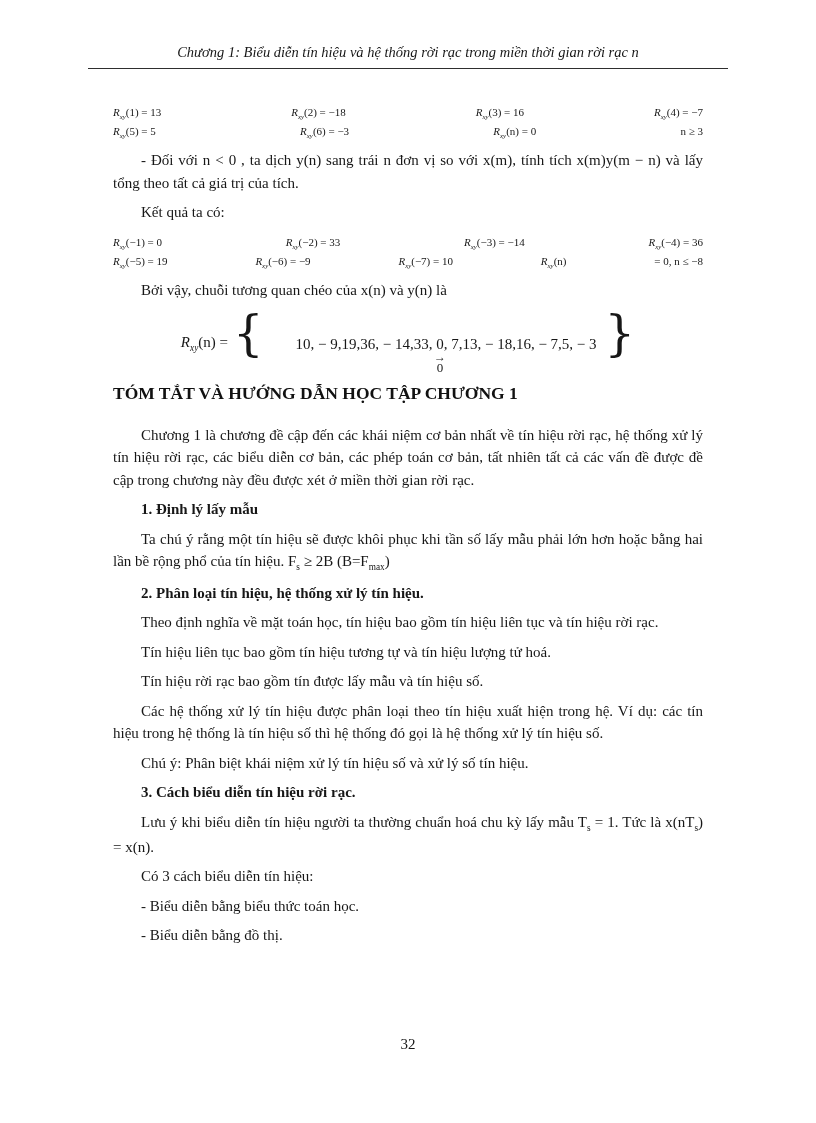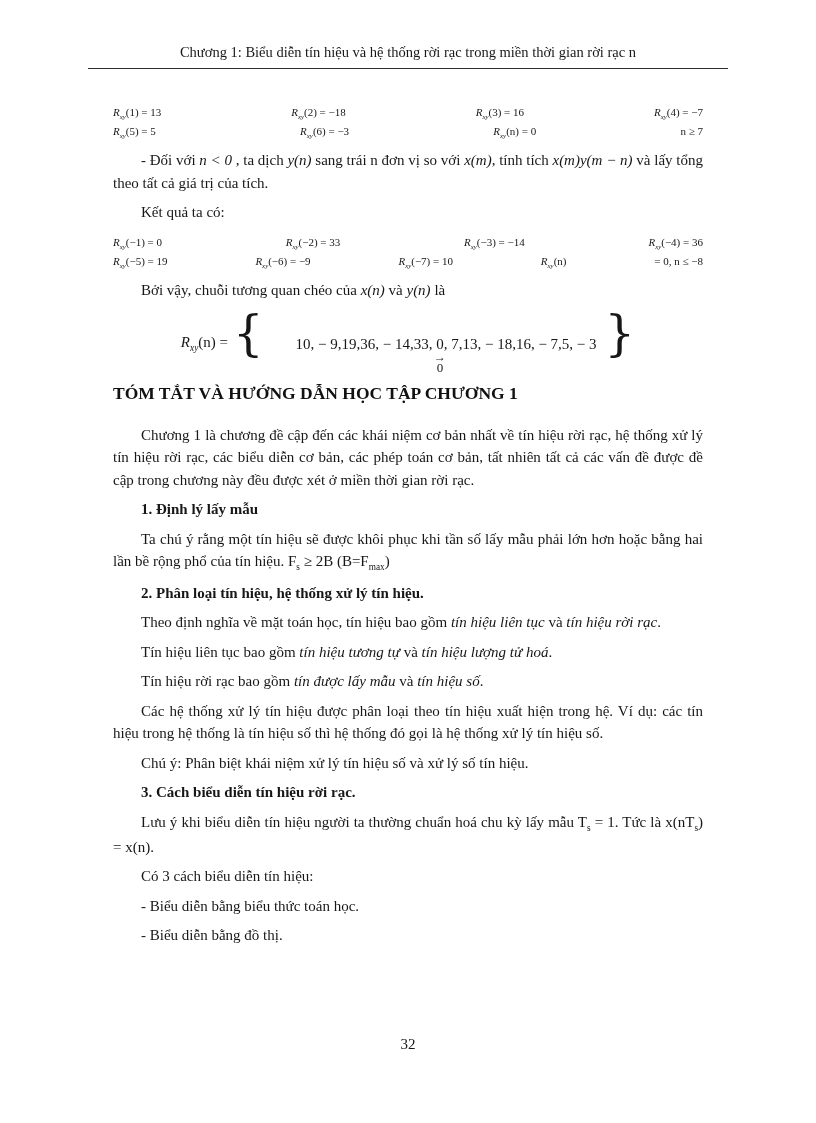--- a/index.html
+++ b/index.html
@@ -4,30 +4,30 @@
 <style>
   * { box-sizing: border-box; }
   html,body { margin:0; padding:0; background:#ffffff; }
   .page {
     width:816px; height:1123px; position:relative; margin:0 auto;
     background:#ffffff; color:#171717; overflow:hidden;
     font-family:"Liberation Serif","DejaVu Serif",serif;
   }
   .doc-header {
     position:absolute; top:44px; left:88px; right:88px;
-    text-align:center; font-size:14.5px;
+    text-align:center; font-style:italic; font-size:14.5px;
     padding-bottom:7px; border-bottom:1.4px solid #2e2e2e;
   }
   .doc-body { position:absolute; top:94px; left:113px; width:590px; }
   p.para {
     font-size:15px; line-height:1.5; margin:7px 0;
     text-align:justify; text-indent:28px;
   }
   .bd { font-weight:bold; }
-  .it { font-style:italic; }
+  .it { }
   p.para sub, .mcell sub { font-size:0.62em; }
   .math-block { margin:12px 0 10px; }
   .math-row { display:flex; justify-content:space-between; gap:32px; font-size:11px; margin:5px 0; }
   .mcell { white-space:nowrap; }
   .mcell i { font-style:italic; }
   .mcell sub { font-style:italic; }
   .section-heading {
     font-size:17.5px; font-weight:700; margin:26px 0 20px; color:#111;
   }
   .seq-line {
@@ -65,21 +65,21 @@
         <div class="math-row">
           <span class="mcell"><i>R</i><sub>xy</sub><span>(1) = 13</span></span>
           <span class="mcell"><i>R</i><sub>xy</sub><span>(2) = −18</span></span>
           <span class="mcell"><i>R</i><sub>xy</sub><span>(3) = 16</span></span>
           <span class="mcell"><i>R</i><sub>xy</sub><span>(4) = −7</span></span>
         </div>
         <div class="math-row">
           <span class="mcell"><i>R</i><sub>xy</sub><span>(5) = 5</span></span>
           <span class="mcell"><i>R</i><sub>xy</sub><span>(6) = −3</span></span>
           <span class="mcell"><i>R</i><sub>xy</sub><span>(n) = 0</span></span>
-          <span class="mcell"><span>n ≥ 7</span></span>
+          <span class="mcell"><span>n ≥ 3</span></span>
         </div>
       </div>
       <p class="para"><span>- Đối với </span><span class="it">n &lt; 0</span><span> , ta dịch </span><span class="it">y(n)</span><span> sang trái n đơn vị so với </span><span class="it">x(m)</span><span>, tính tích </span><span class="it">x(m)y(m − n)</span><span> và lấy tổng theo tất cả giá trị của tích.</span></p>
       <p class="para"><span>Kết quả ta có:</span></p>
       <div class="math-block">
         <div class="math-row">
           <span class="mcell"><i>R</i><sub>xy</sub><span>(−1) = 0</span></span>
           <span class="mcell"><i>R</i><sub>xy</sub><span>(−2) = 33</span></span>
           <span class="mcell"><i>R</i><sub>xy</sub><span>(−3) = −14</span></span>
           <span class="mcell"><i>R</i><sub>xy</sub><span>(−4) = 36</span></span>

